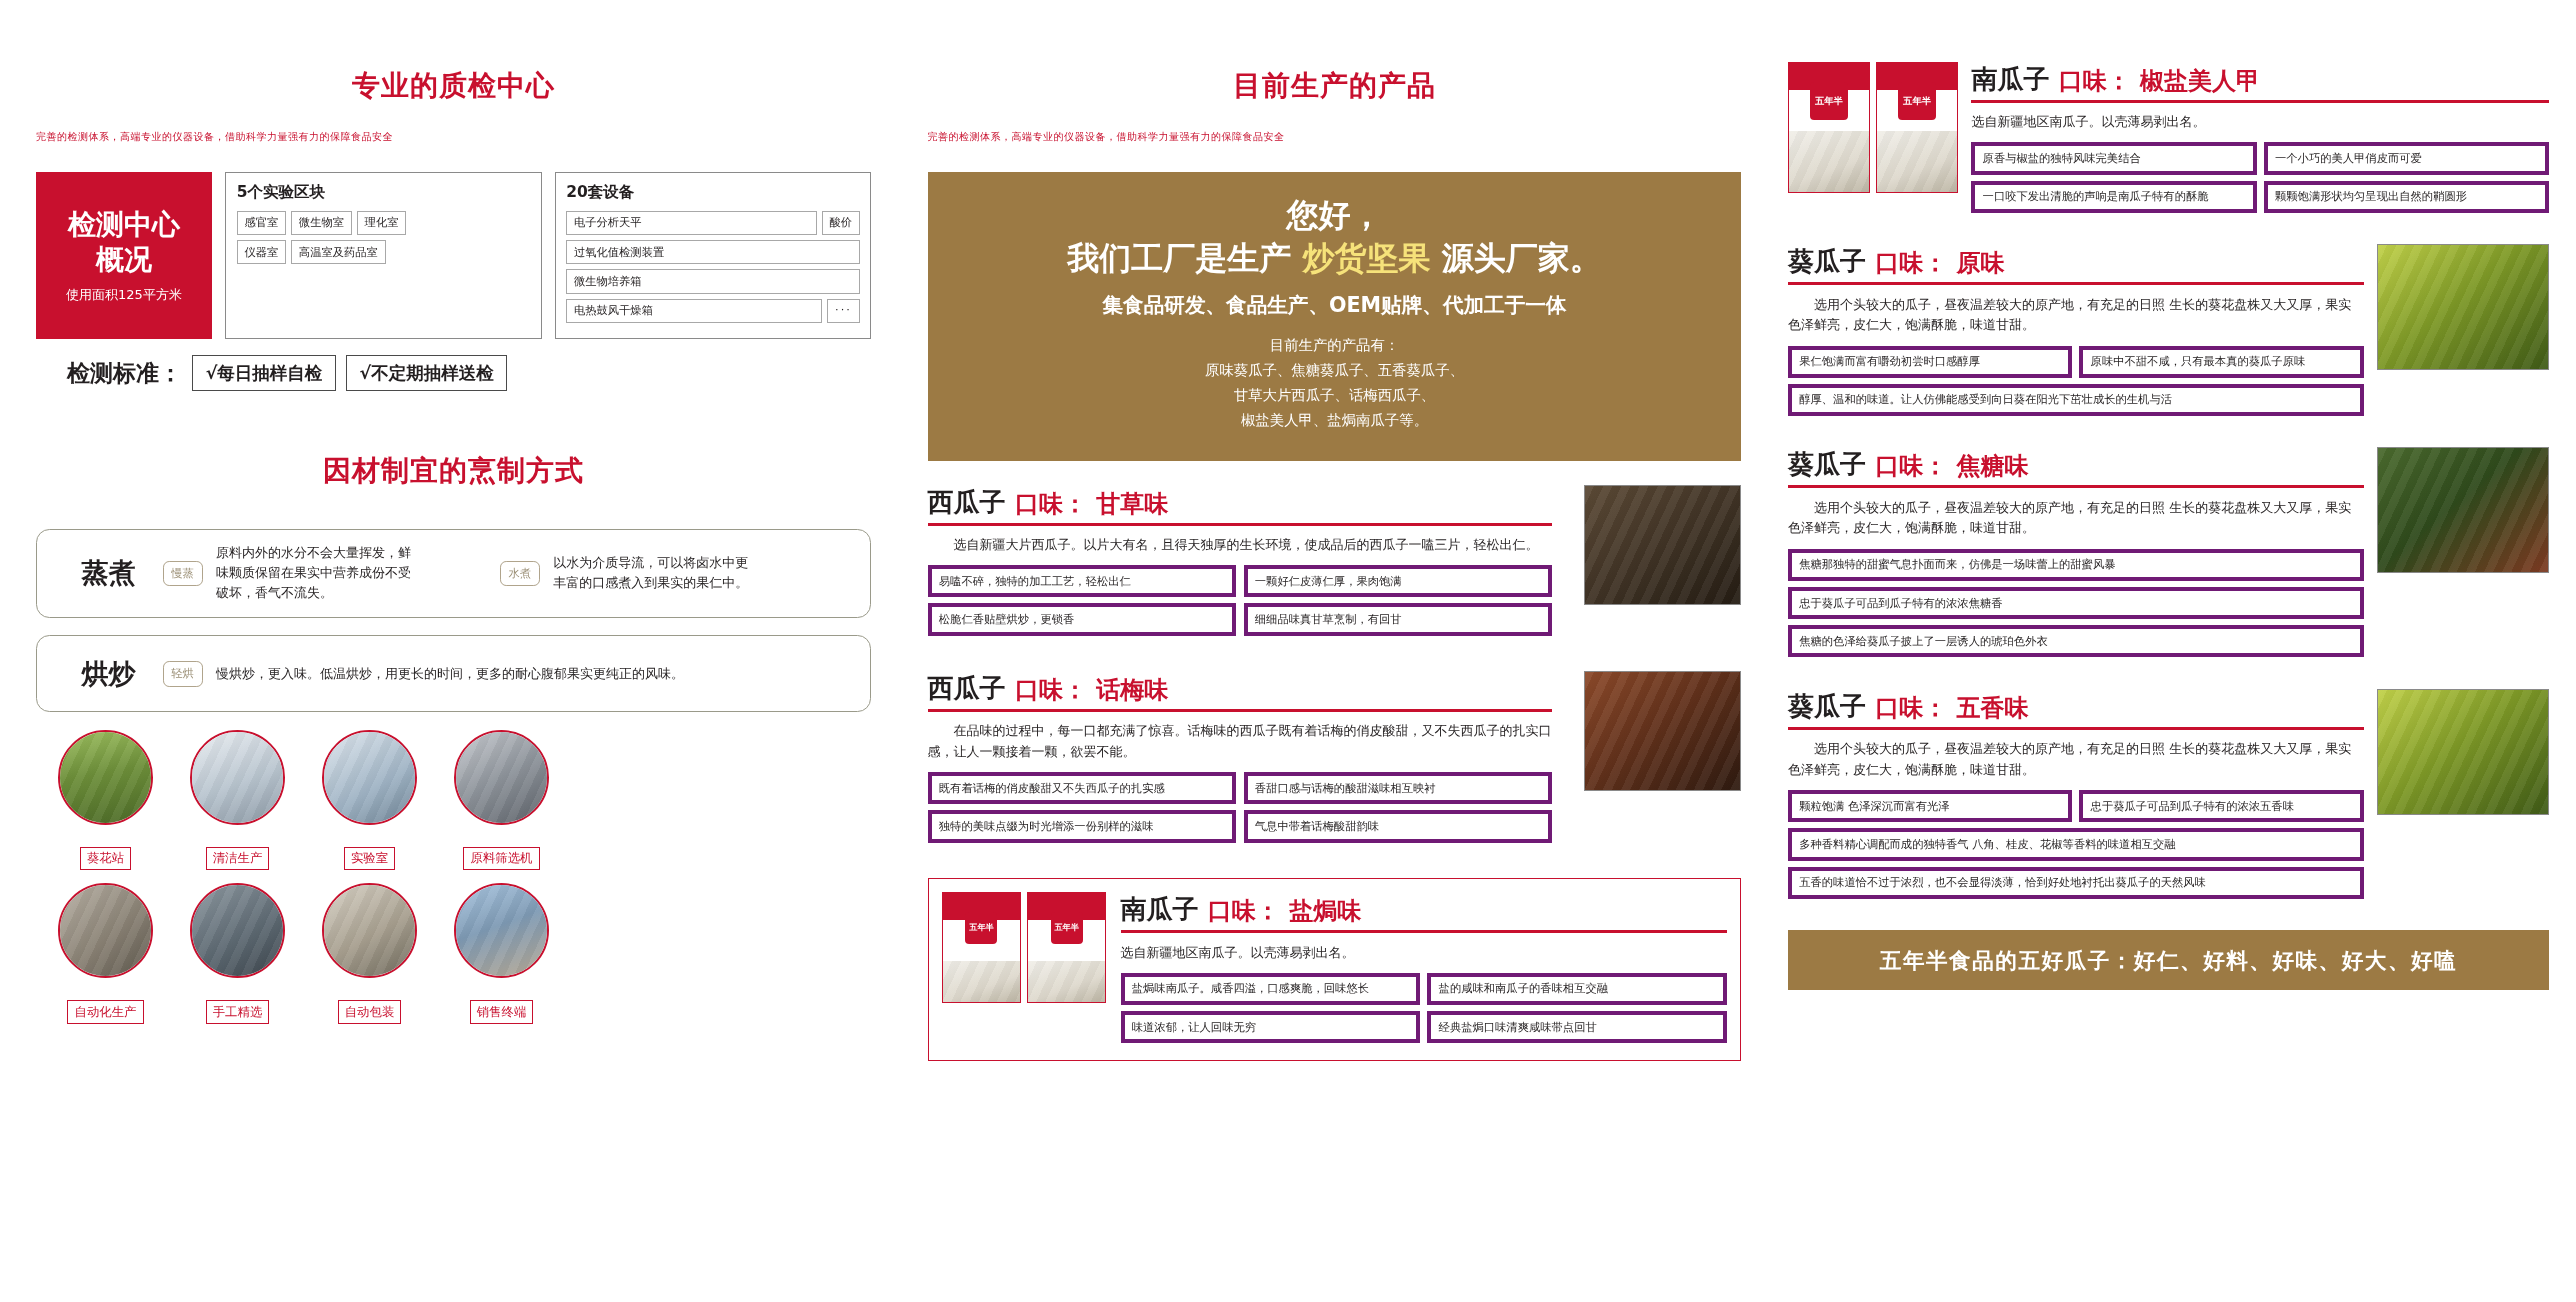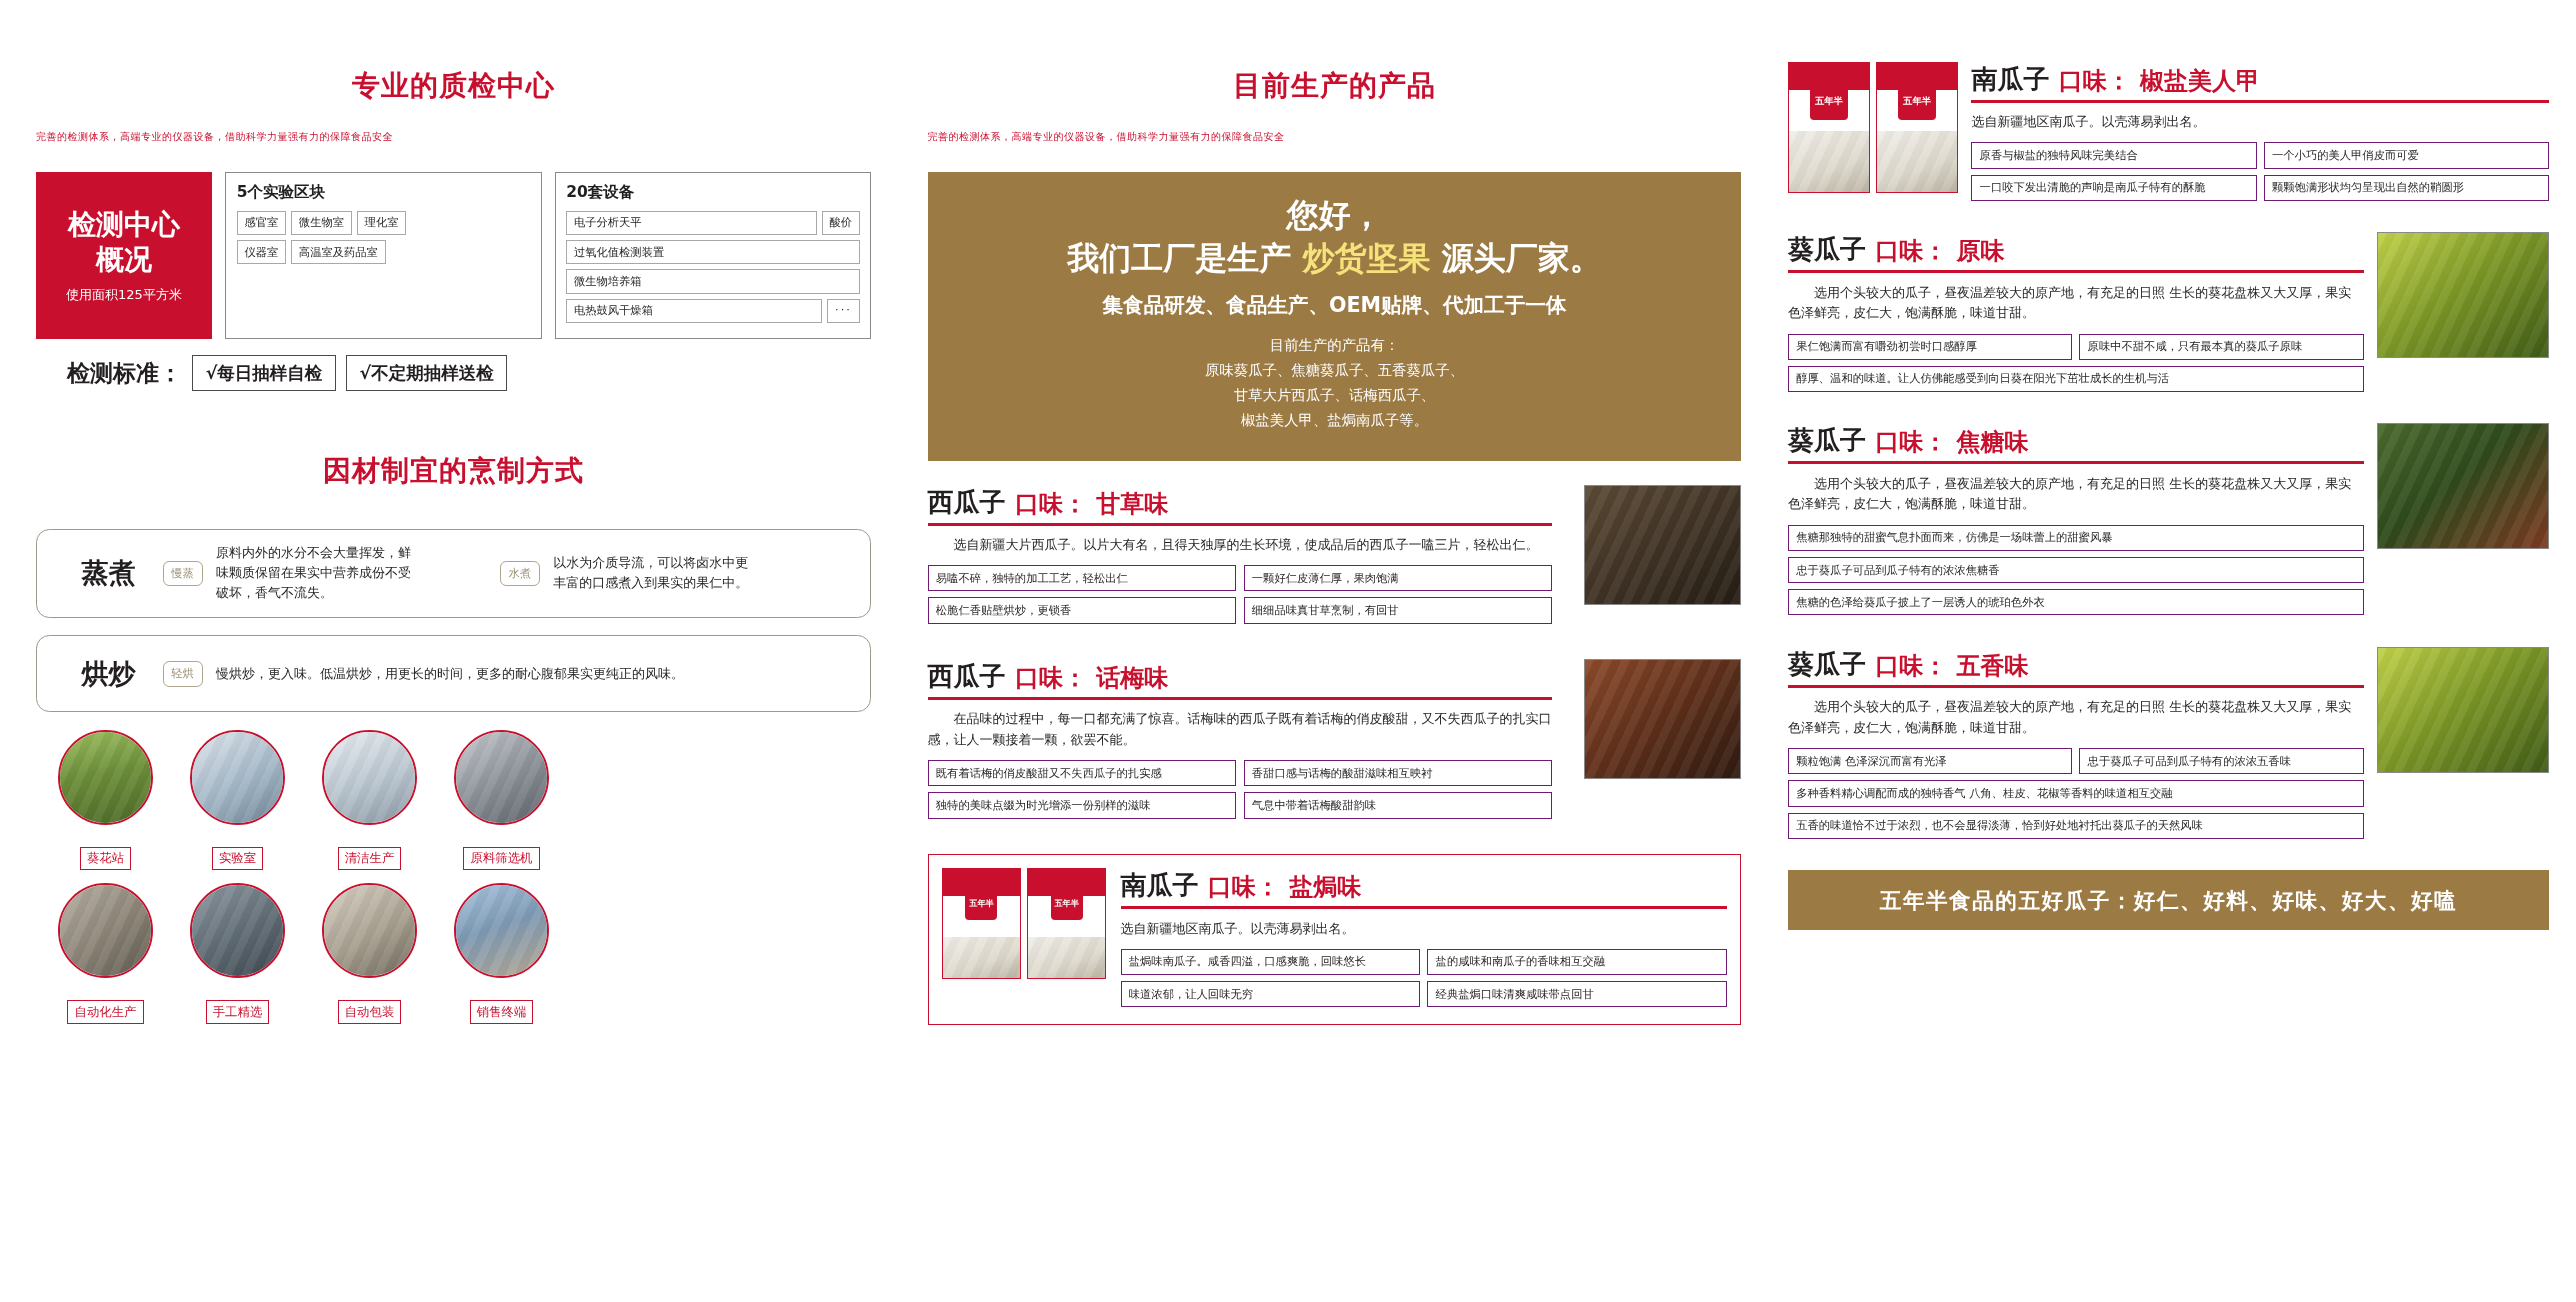--- a/index.html
+++ b/index.html
@@ -219,21 +219,21 @@
   }
   .prod-desc {
     font-size: 13px;
     line-height: 1.6;
     text-indent: 2em;
     margin-bottom: 9.3px;
   }
   .prod-desc.noindent { text-indent: 0; }
   .feat-row { display: flex; gap: 7.2px; margin-bottom: 6.2px; }
   .feat {
-    border: 1px solid #701a75;
+    border: 4px solid #701a75;
     padding: 4.6px 7.2px;
     font-size: 11.3px;
     flex: 1 1 0;
     white-space: nowrap;
     overflow: hidden;
     text-overflow: ellipsis;
   }
   .prod-img {
     flex: 0 0 auto;
     border: 1.5px solid #8a8a8a;
@@ -410,29 +410,29 @@
     <div class="photo-grid">
       <div class="photo-row">
         <div class="photo-cell">
           <div class="photo-circle">
               <div class="ph green"></div>
             </div>
           <div class="photo-cap">葵花站</div>
         </div>
         <div class="photo-cell">
           <div class="photo-circle">
+              <div class="ph clean"></div>
+            </div>
+          <div class="photo-cap">清洁生产</div>
+        </div>
+        <div class="photo-cell">
+          <div class="photo-circle">
               <div class="ph lab"></div>
             </div>
           <div class="photo-cap">实验室</div>
-        </div>
-        <div class="photo-cell">
-          <div class="photo-circle">
-              <div class="ph clean"></div>
-            </div>
-          <div class="photo-cap">清洁生产</div>
         </div>
         <div class="photo-cell">
           <div class="photo-circle">
               <div class="ph machine"></div>
             </div>
           <div class="photo-cap">原料筛选机</div>
         </div>
       </div>
       <div class="photo-row">
         <div class="photo-cell">

